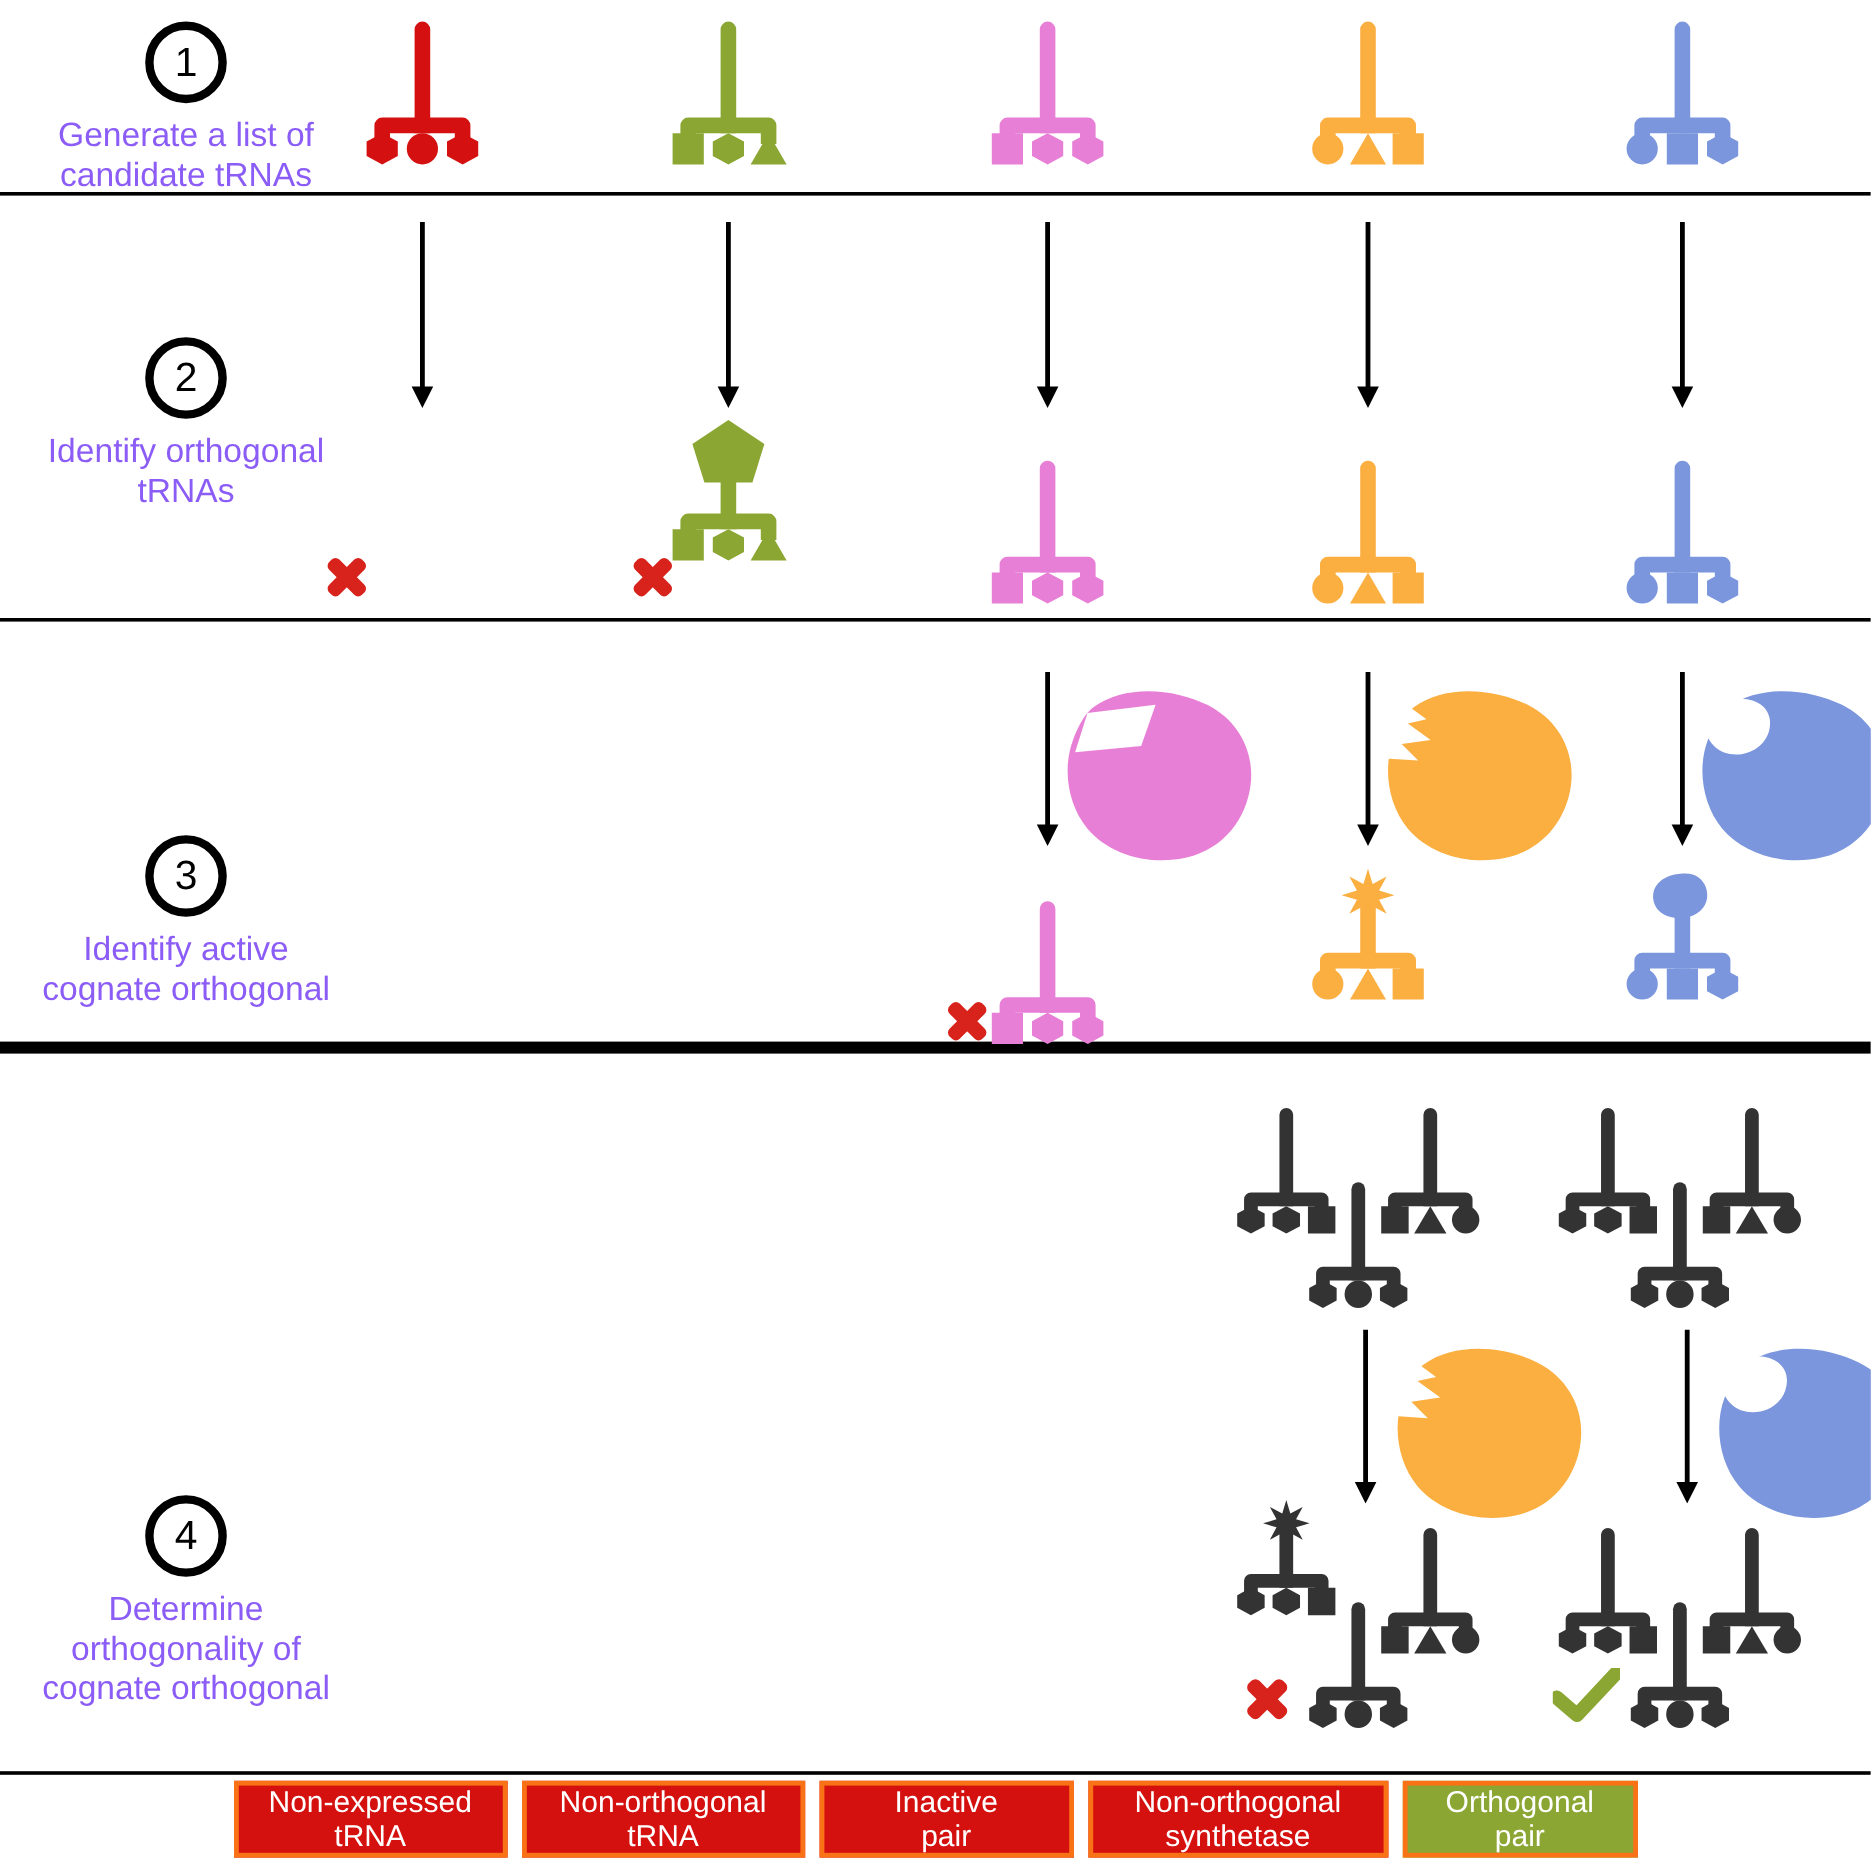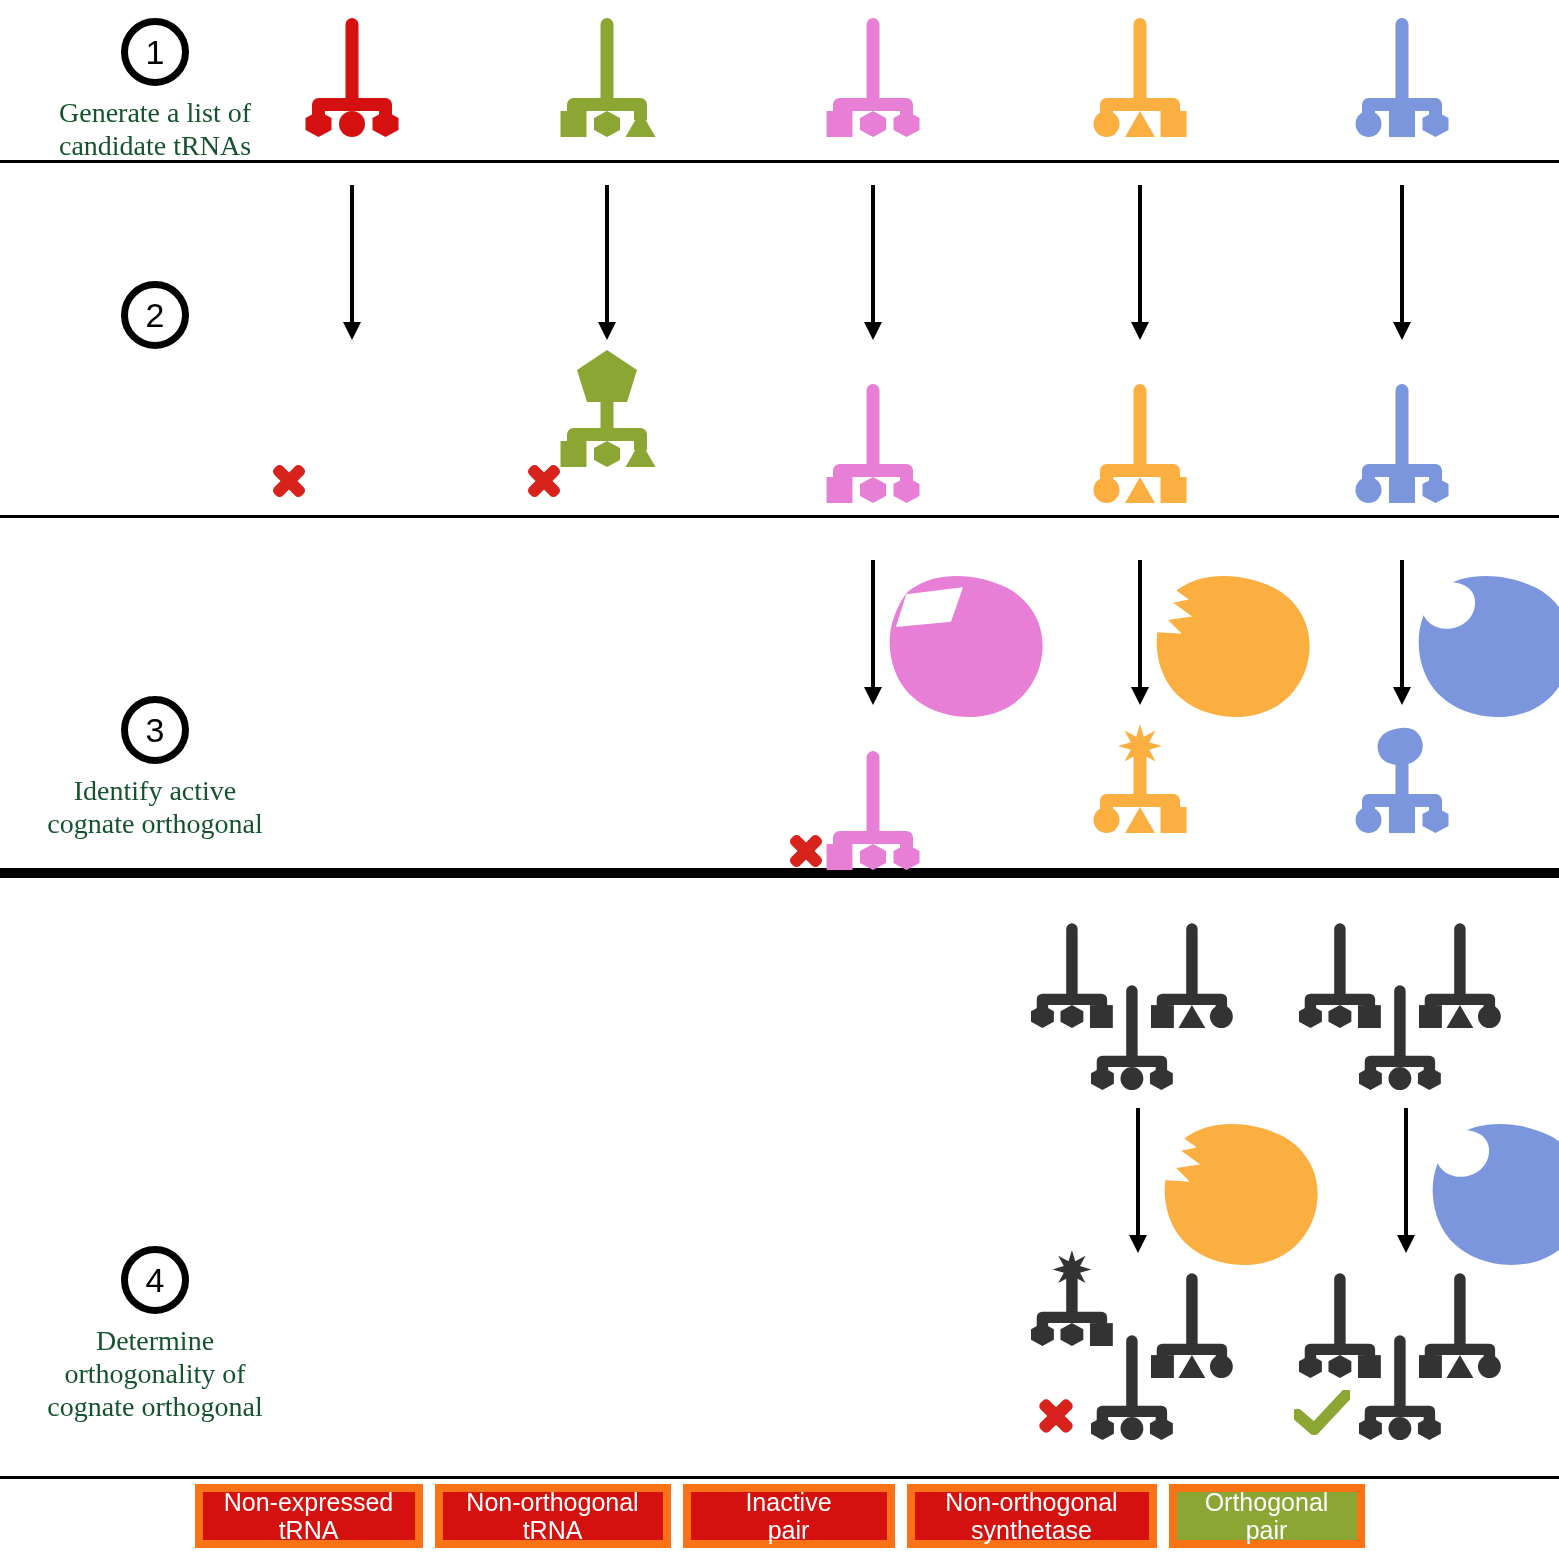--- a/index.html
+++ b/index.html
@@ -34,42 +34,41 @@
     width: 68px; height: 68px;
     border: 7px solid #000;
     border-radius: 50%;
     margin: 0 auto 10px auto;
     display: flex; align-items: center; justify-content: center;
     font-size: 34px; color: #000; line-height: 1;
     background: #fff;
   }
   .step-caption {
     font-size: 28px;
-    color: #14532d;
+    color: #8b5cf6;
     line-height: 1.18;
     white-space: pre-line;
-    font-family: Liberation Serif, serif;
   }
 
   
   .abs { position: absolute; }
 
   
   #legend {
     position: absolute;
     left: 0; top: 1478px;
     width: 1559px; height: 76px;
     display: flex;
     justify-content: center;
     align-items: center;
     gap: 12px;
   }
   .legend-box {
     height: 64px;
-    border: 8px solid #f97316;
+    border: 4px solid #f97316;
     display: flex; flex-direction: column;
     align-items: center; justify-content: center;
     color: #ffffff;
     font-size: 25px;
     line-height: 1.12;
     white-space: pre-line;
     text-align: center;
     padding: 0 14px;
   }
   .legend-w1 { width: 228px; }
@@ -84,20 +83,22 @@
 <div id="figure">
     <div class="step-row" style="top: 0px; height: 163px;"></div>
     <div class="step-label-col" style="top: 18px;">
       <div class="step-badge">1</div>
       <div class="step-caption">Generate a list of
 candidate tRNAs</div>
     </div>
     <div class="step-row" style="top: 163px; height: 355px;"></div>
     <div class="step-label-col" style="top: 281px;">
       <div class="step-badge">2</div>
+      <div class="step-caption">Identify orthogonal
+tRNAs</div>
     </div>
     <div class="step-row thick" style="top: 518px; height: 360px;"></div>
     <div class="step-label-col" style="top: 696px;">
       <div class="step-badge">3</div>
       <div class="step-caption">Identify active
 cognate orthogonal</div>
     </div>
     <div class="step-row nolines" style="top: 888px; height: 590px;"></div>
     <div class="step-label-col" style="top: 1246px;">
       <div class="step-badge">4</div>

